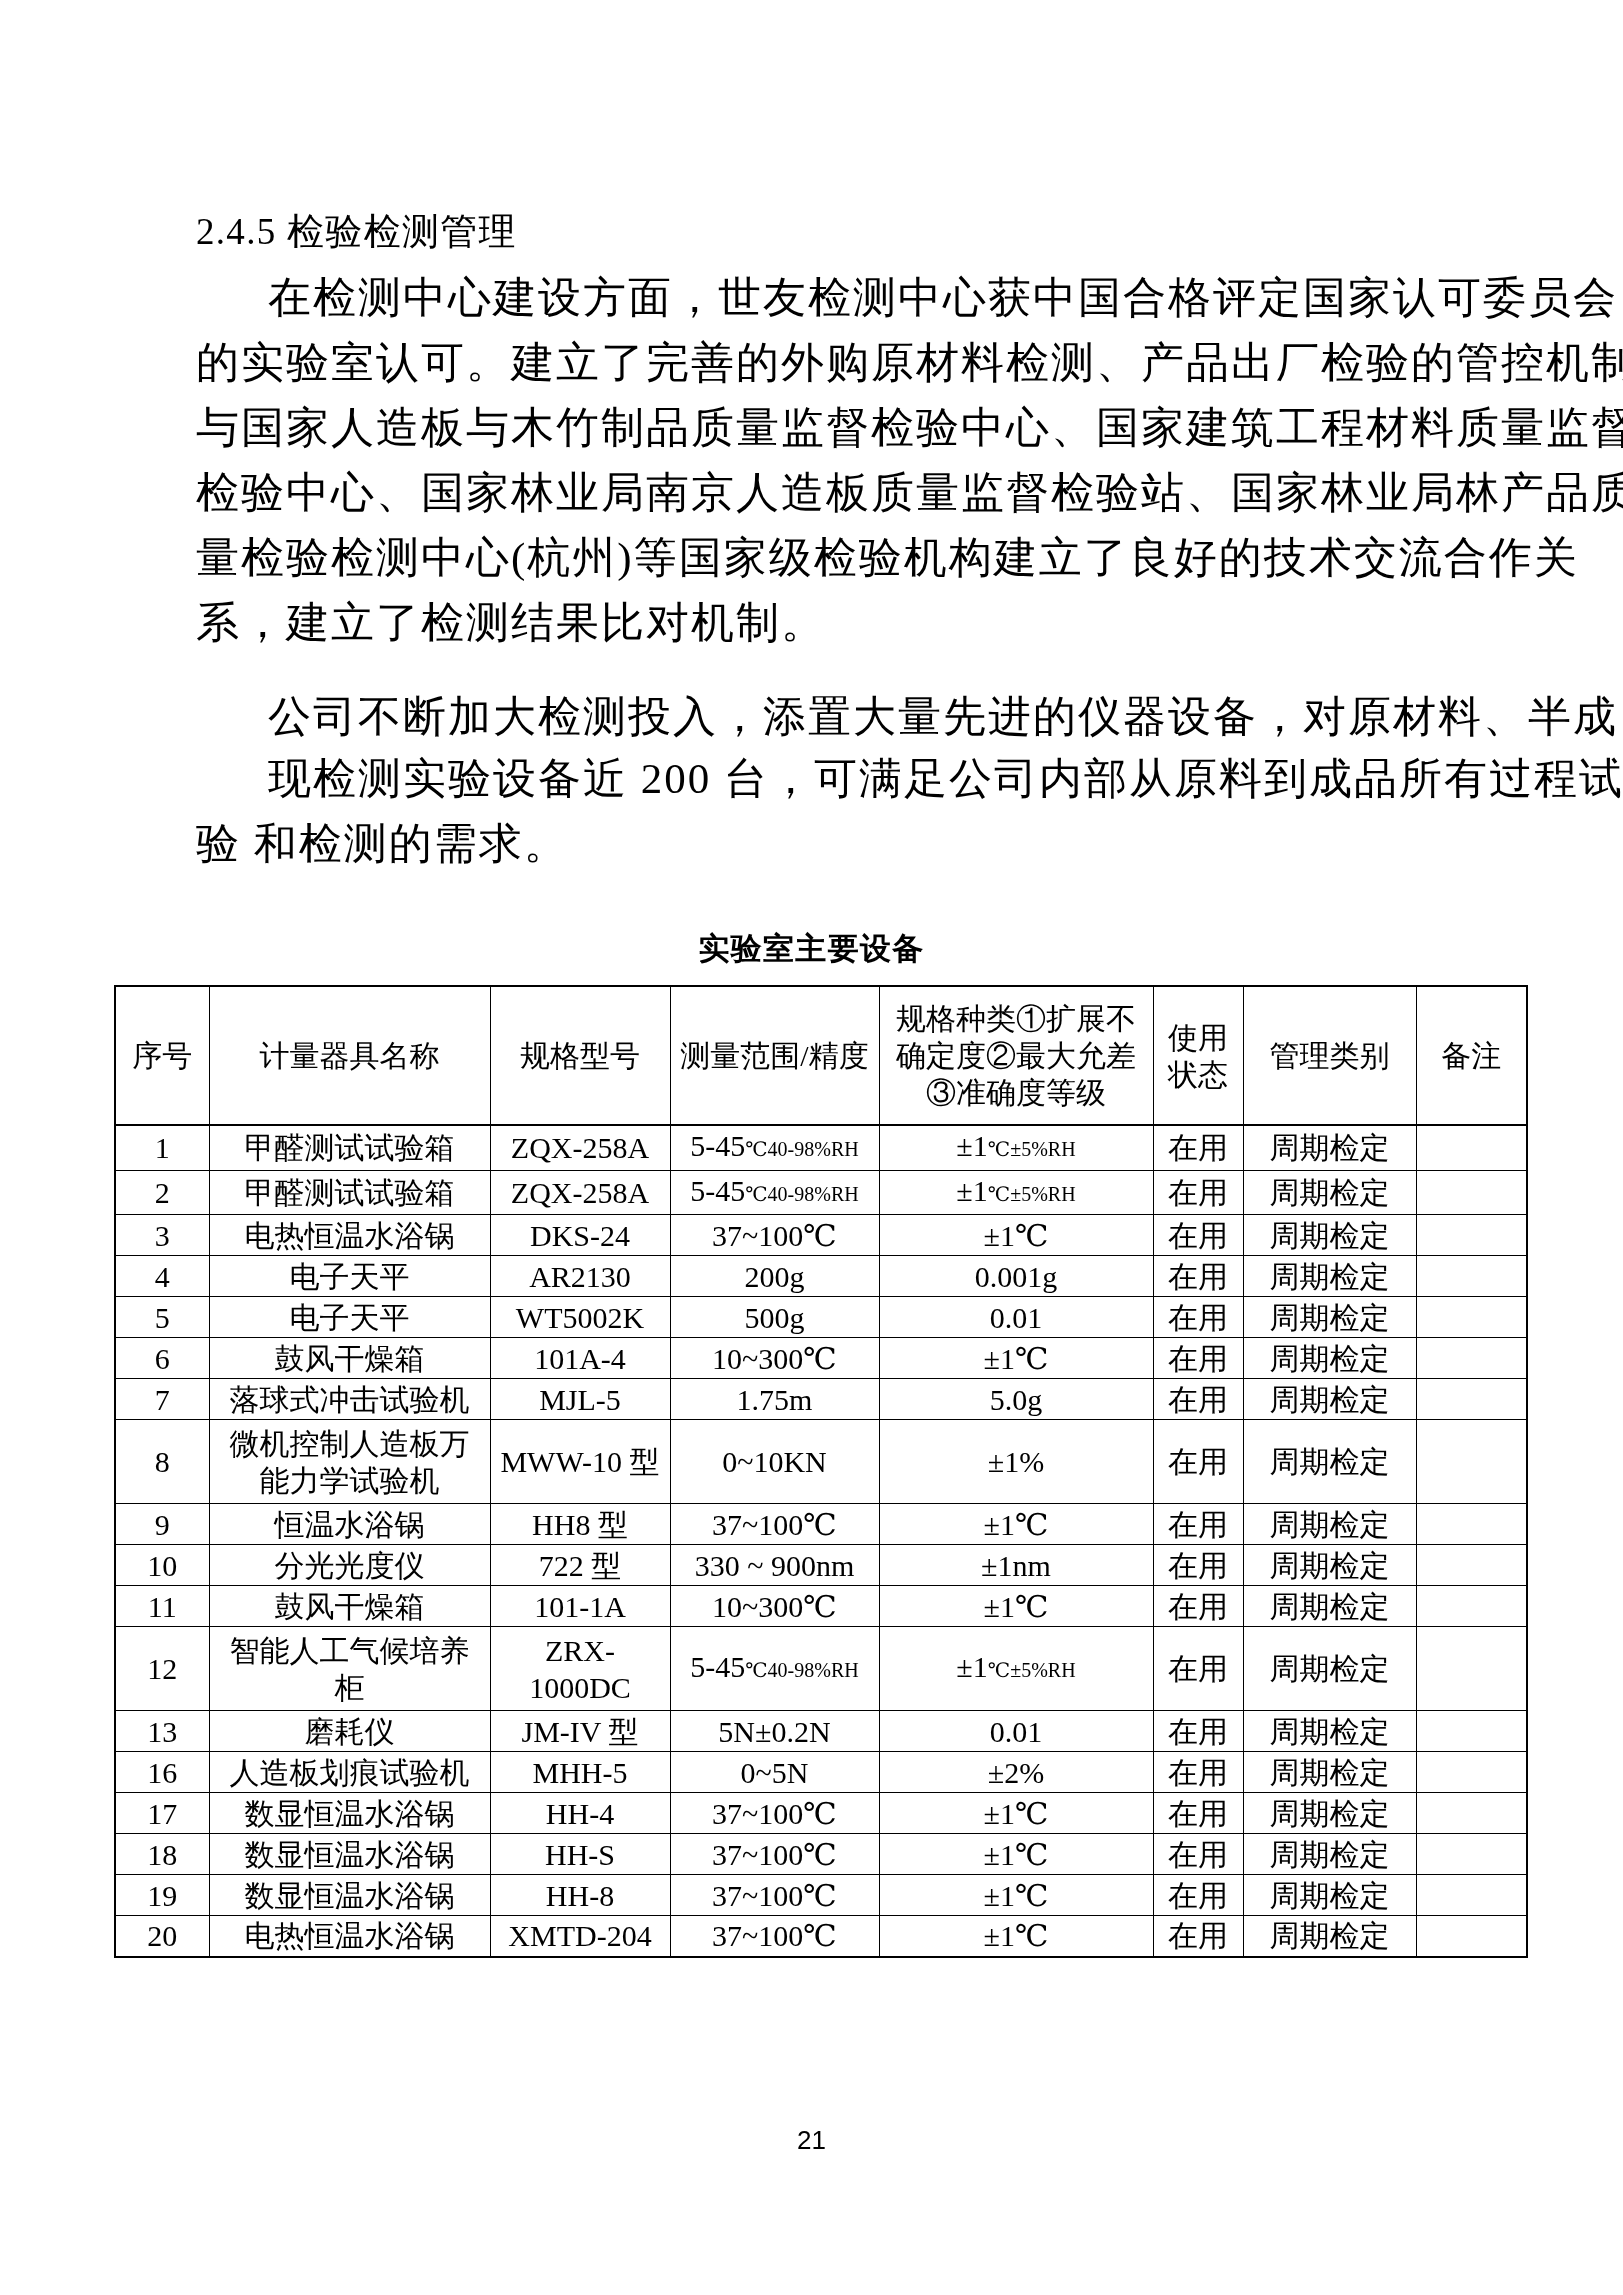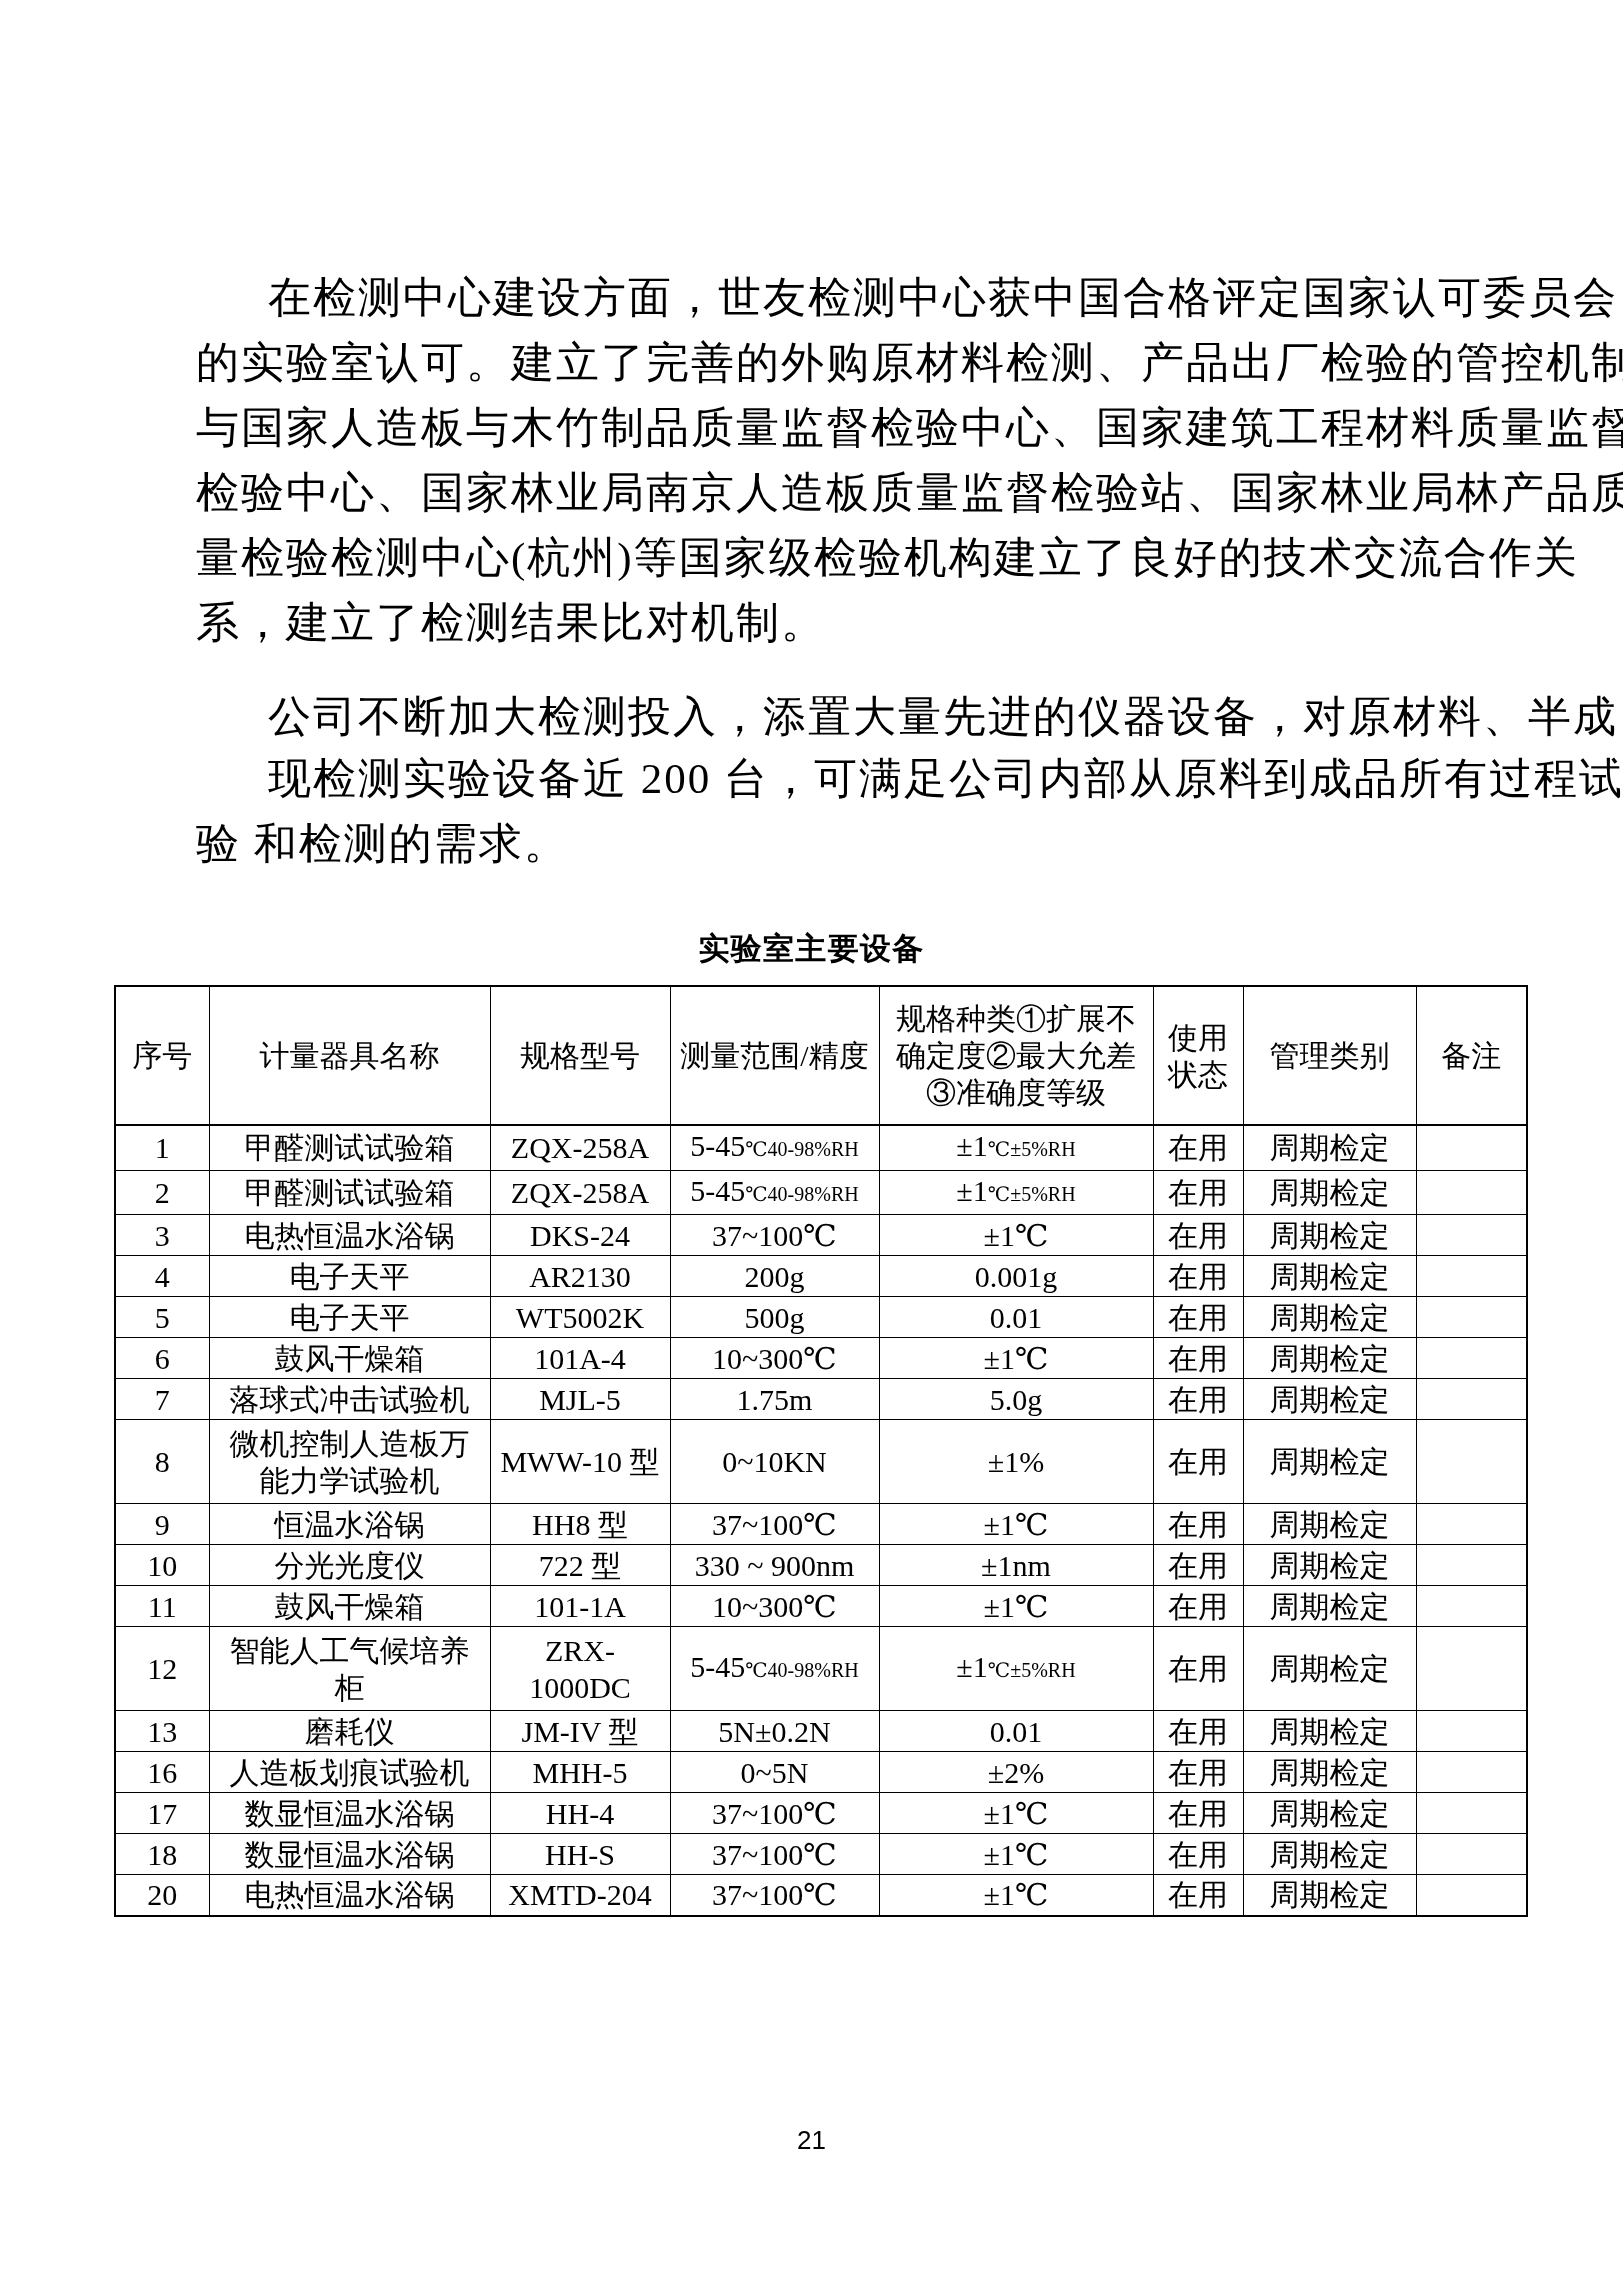--- a/index.html
+++ b/index.html
@@ -80,20 +80,21 @@
     text-align: center;
     font-size: 26px;
     font-family: "Liberation Sans", "DejaVu Sans", sans-serif;
   }
 </style>
 </head>
 <body>
 
 <div class="page">
 
+  <h2 class="section-heading">2.4.5 检验检测管理</h2>
 
   <div class="para" id="para-1">
     <div class="line">在检测中心建设方面，世友检测中心获中国合格评定国家认可委员会</div>
     <div class="line">的实验室认可。建立了完善的外购原材料检测、产品出厂检验的管控机制，</div>
     <div class="line">与国家人造板与木竹制品质量监督检验中心、国家建筑工程材料质量监督</div>
     <div class="line">检验中心、国家林业局南京人造板质量监督检验站、国家林业局林产品质</div>
     <div class="line">量检验检测中心(杭州)等国家级检验机构建立了良好的技术交流合作关</div>
     <div class="line">系，建立了检测结果比对机制。</div>
   </div>
 
@@ -286,20 +287,30 @@
           <td>18</td>
           <td>数显恒温水浴锅</td>
           <td>HH-S</td>
           <td><span>37~100℃</span></td>
           <td><span>±1℃</span></td>
           <td>在用</td>
           <td>周期检定</td>
           <td></td>
         </tr>
         <tr>
+          <td>19</td>
+          <td>数显恒温水浴锅</td>
+          <td>HH-8</td>
+          <td><span>37~100℃</span></td>
+          <td><span>±1℃</span></td>
+          <td>在用</td>
+          <td>周期检定</td>
+          <td></td>
+        </tr>
+        <tr>
           <td>20</td>
           <td>电热恒温水浴锅</td>
           <td>XMTD-204</td>
           <td><span>37~100℃</span></td>
           <td><span>±1℃</span></td>
           <td>在用</td>
           <td>周期检定</td>
           <td></td>
         </tr>
       </tbody>

